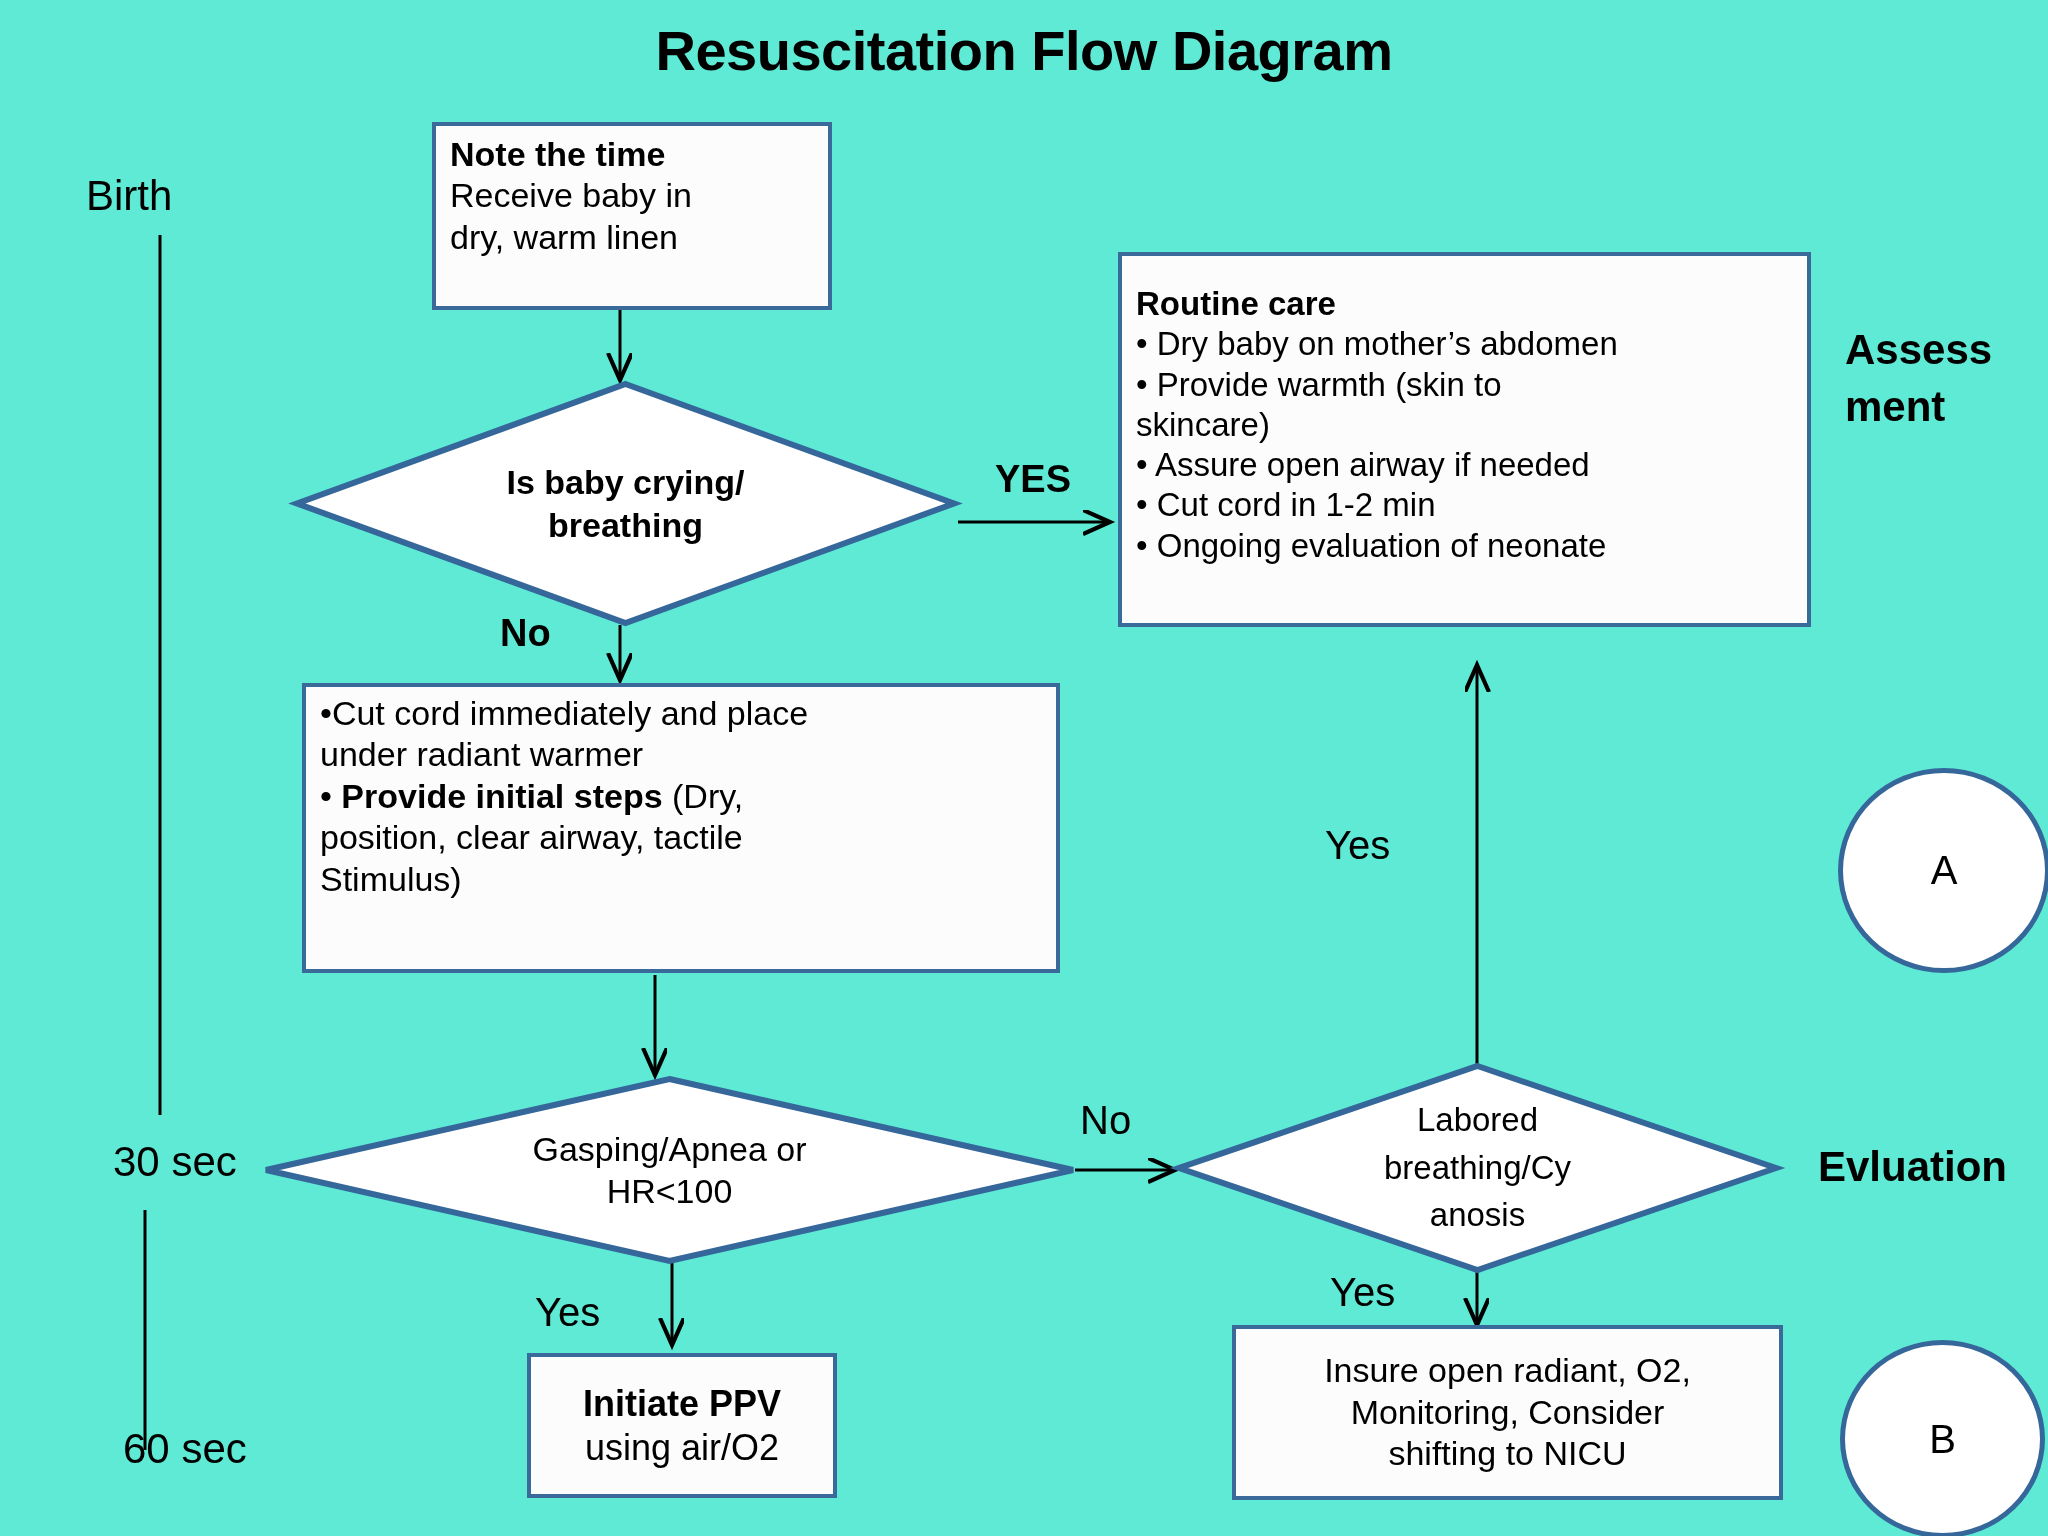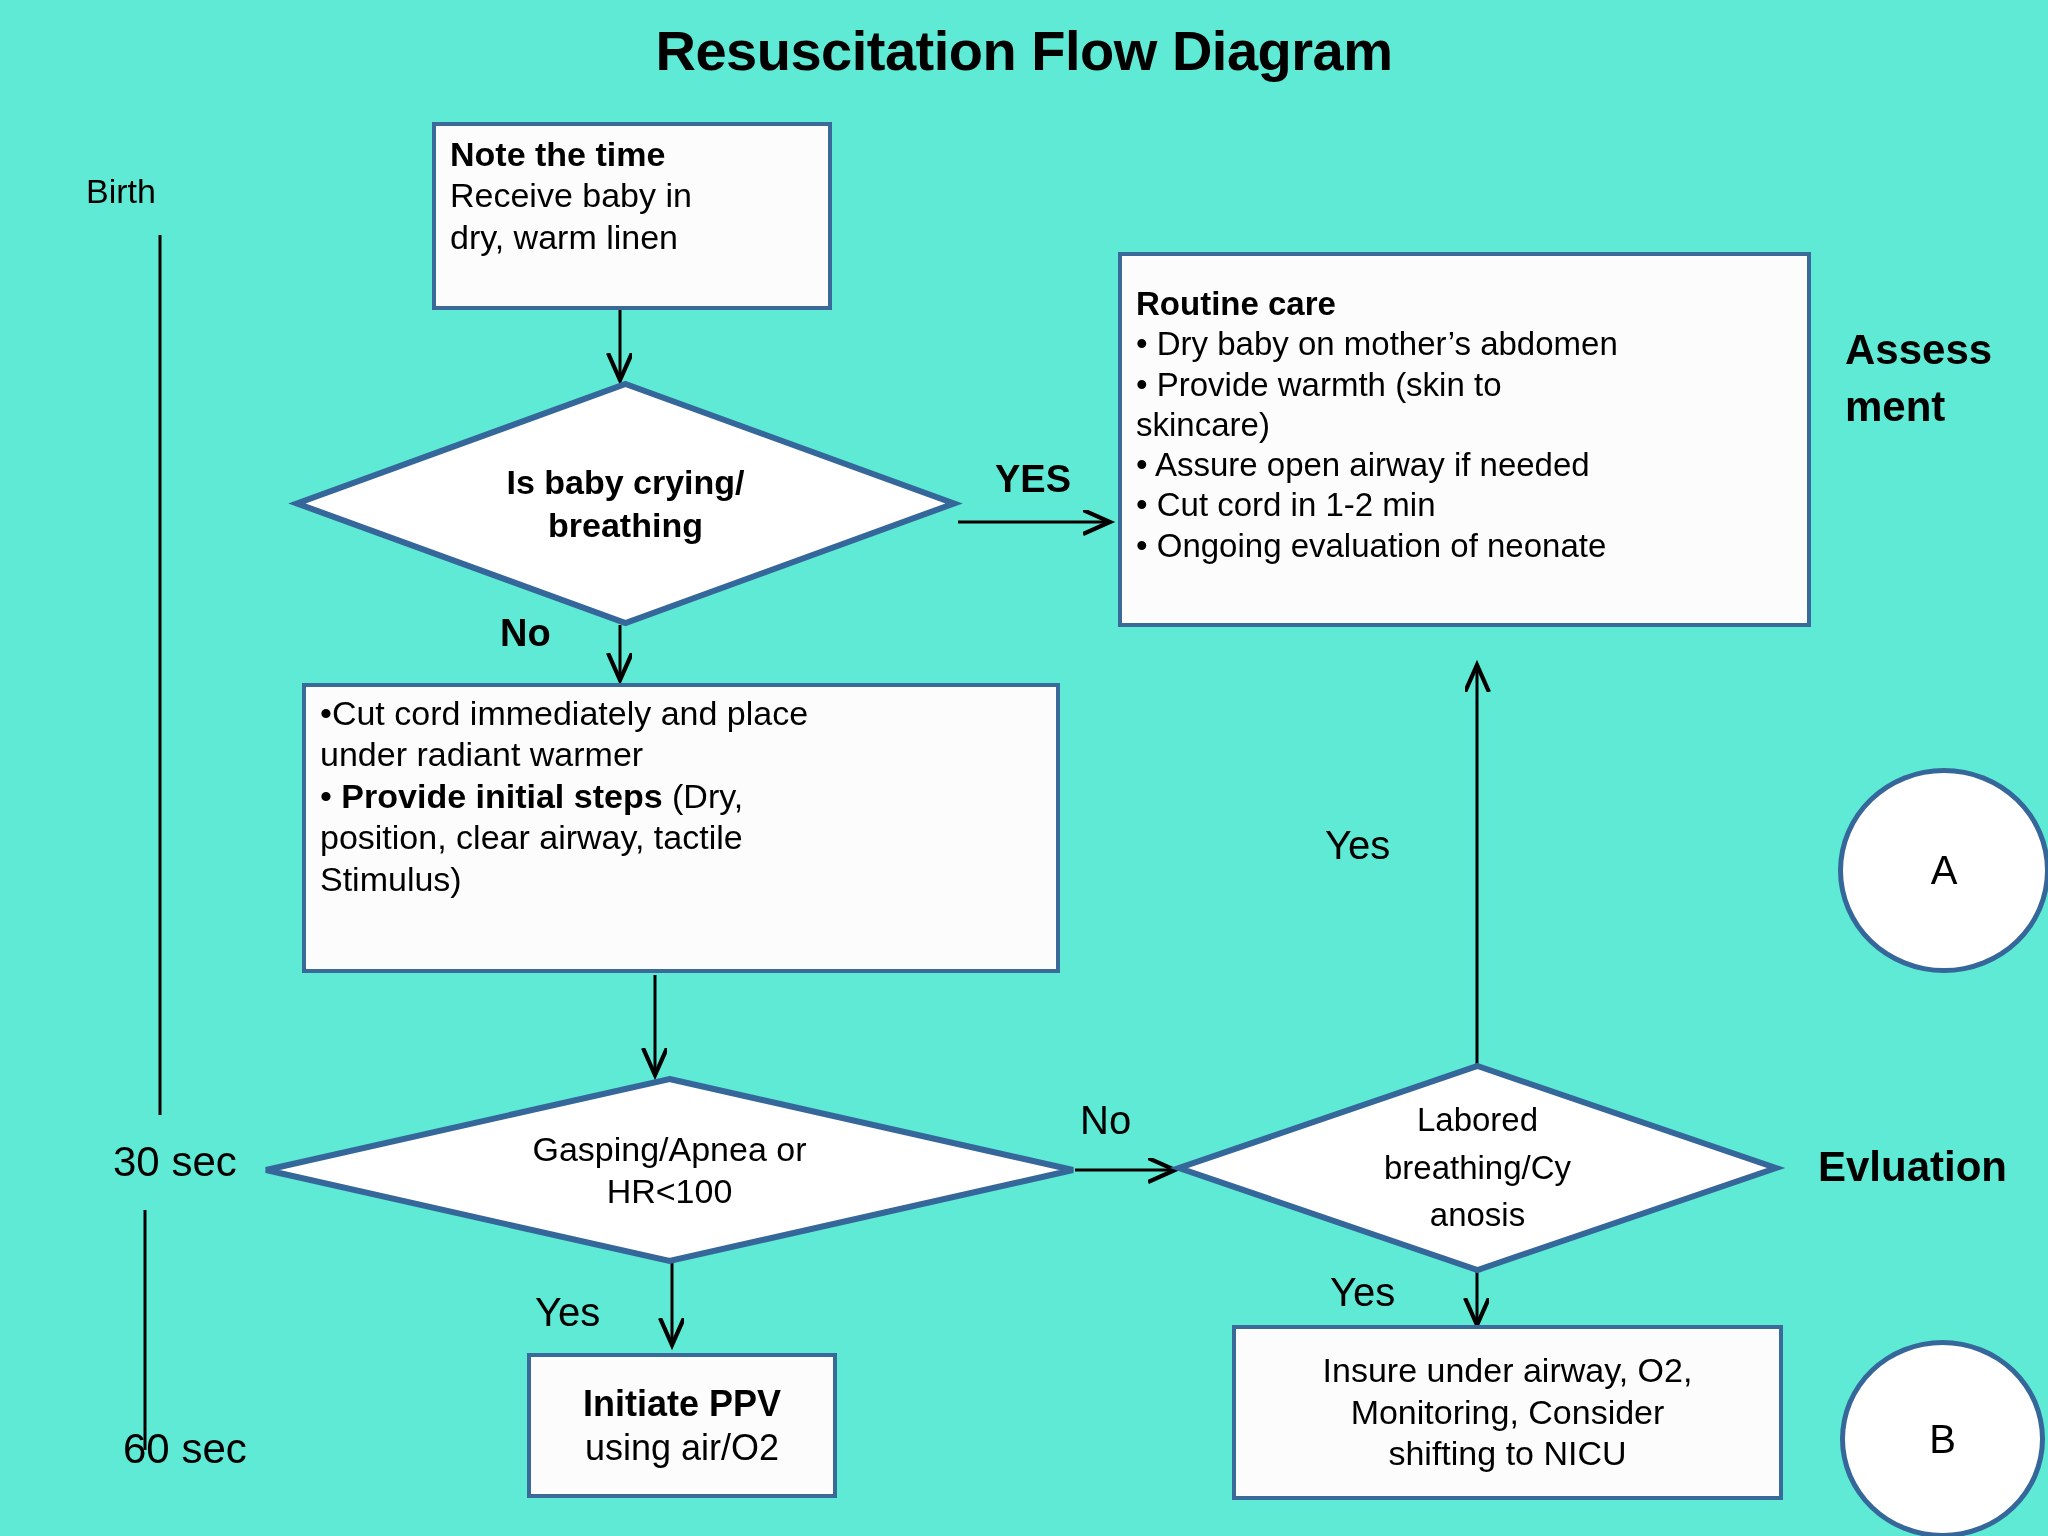--- a/index.html
+++ b/index.html
@@ -101,21 +101,21 @@
 
     <line x1="1477" y1="1065" x2="1477" y2="665" stroke="#000" stroke-width="3" marker-end="url(#ah)"></line>
 
     <line x1="672" y1="1235" x2="672" y2="1345" stroke="#000" stroke-width="3" marker-end="url(#ah)"></line>
 
     <line x1="1477" y1="1270" x2="1477" y2="1325" stroke="#000" stroke-width="3" marker-end="url(#ah)"></line>
   </svg>
 
   <div class="abs" id="title">Resuscitation Flow Diagram</div>
 
-  <div class="abs lbl" style="left:86px; top:172px; font-size:34px;">Birth</div>
+  <div class="abs lbl" style="left:86px; top:172px; font-size:42px;">Birth</div>
   <div class="abs lbl" style="left:113px; top:1138px; font-size:42px;">30 sec</div>
   <div class="abs lbl" style="left:123px; top:1425px; font-size:42px;">60 sec</div>
 
   <div class="abs box" style="left:432px; top:122px; width:400px; height:188px; font-size:34px;">
     <div class="ln b">Note the time</div>
     <div class="ln">Receive baby in</div>
     <div class="ln">dry, warm linen</div>
   </div>
 
   <div class="abs diamond-wrap" style="left:293px; top:380px; width:665px; height:247px;">
@@ -185,21 +185,21 @@
   <div class="abs lbl" style="left:1325px; top:823px; font-size:40px;">Yes</div>
 
   <div class="abs lbl" style="left:1330px; top:1270px; font-size:40px;">Yes</div>
 
   <div class="abs box" style="left:527px; top:1353px; width:310px; height:145px; font-size:36px; display:flex; flex-direction:column; align-items:center; justify-content:center; text-align:center;">
     <div class="ln b">Initiate PPV</div>
     <div class="ln">using air/O2</div>
   </div>
 
   <div class="abs box" style="left:1232px; top:1325px; width:551px; height:175px; font-size:34px; display:flex; flex-direction:column; align-items:center; justify-content:center; text-align:center;">
-    <div class="ln">Insure under airway, O2,</div>
+    <div class="ln">Insure open radiant, O2,</div>
     <div class="ln">Monitoring, Consider</div>
     <div class="ln">shifting to NICU</div>
   </div>
 
   <div class="abs circle" style="left:1838px; top:768px; width:212px; height:205px;">
     <span>A</span>
   </div>
 
   <div class="abs circle" style="left:1840px; top:1340px; width:205px; height:198px;">
     <span>B</span>

